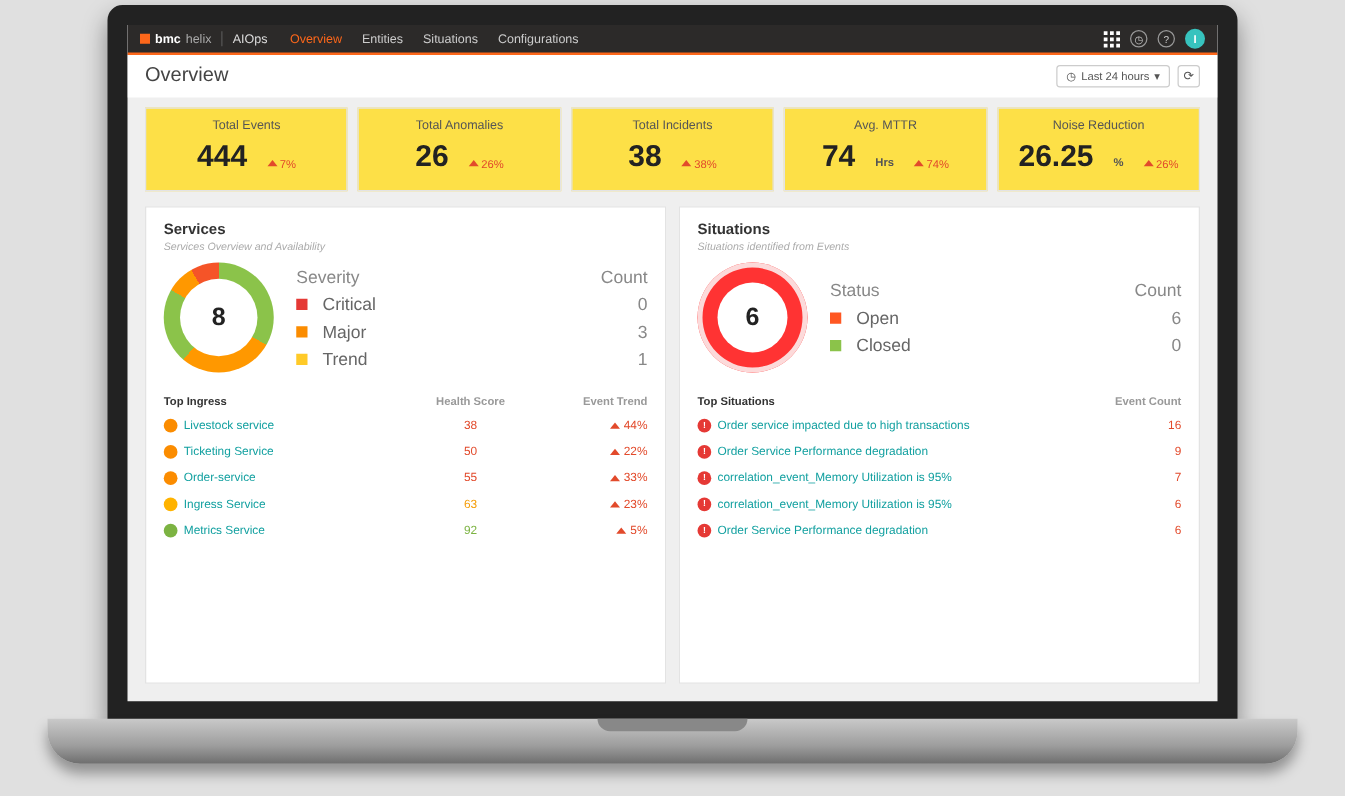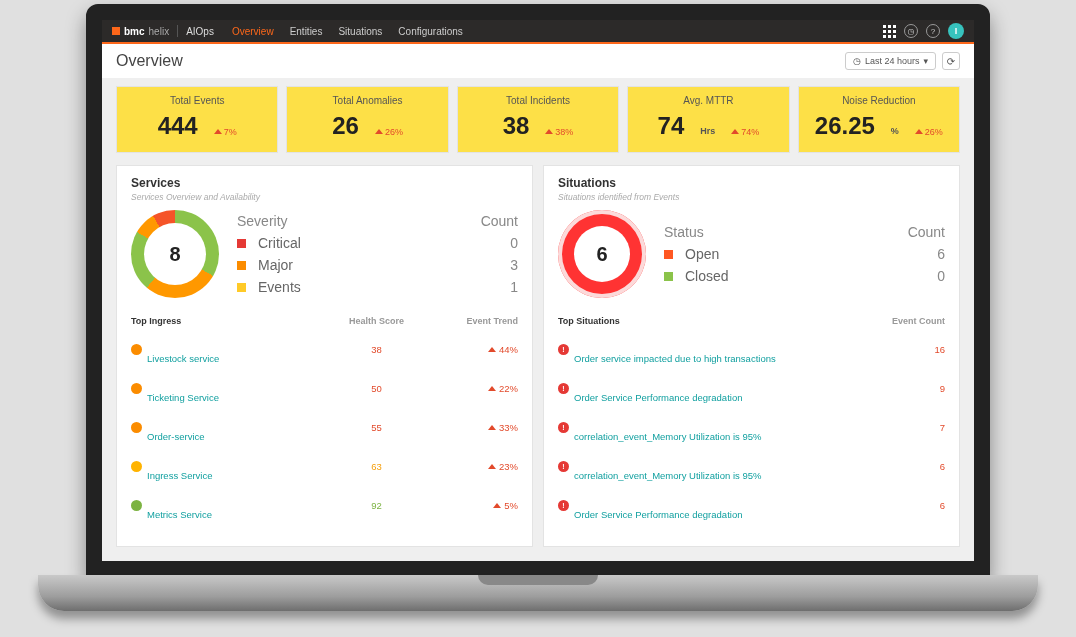--- a/index.html
+++ b/index.html
@@ -56,21 +56,21 @@
   
   .tbl{margin-top:14px;}
   .tbl .thdr{display:flex;font-size:9px;color:#999;font-weight:600;padding:4px 0;}
   .tbl .trow{display:flex;align-items:center;font-size:9.5px;padding:5px 0;}
   .svc .c1{flex:2.1;display:flex;align-items:center;gap:5px;}
   .svc .c2{flex:1;text-align:center;}
   .svc .c3{flex:1;text-align:right;display:flex;justify-content:flex-end;align-items:center;gap:3px;}
   .sit .c1{flex:3.2;display:flex;align-items:center;gap:5px;}
   .sit .c2{flex:1;text-align:right;}
   .dot{width:11px;height:11px;border-radius:50%;display:inline-flex;align-items:center;justify-content:center;color:#fff;font-size:7px;font-weight:700;flex-shrink:0;}
-  .link{color:#12a0a0;cursor:pointer;margin-top:18px;}
+  .link{color:#12a0a0;cursor:pointer;}
   .sc-r{color:#e24a2b;} .sc-o{color:#f59e0b;} .sc-g{color:#7cb342;}
 </style>
 </head>
 <body>
 
 <div class="laptop">
   <div class="screen">
 
     <div class="topbar">
       <div class="brand">
@@ -183,21 +183,21 @@
                 <div class="row">
                   <span class="nm">
                     <span class="sw" style="background:#fb8c00"></span>
                     <span>Major</span>
                   </span>
                   <span>3</span>
                 </div>
                 <div class="row">
                   <span class="nm">
                     <span class="sw" style="background:#ffca28"></span>
-                    <span>Events</span>
+                    <span>Trend</span>
                   </span>
                   <span>1</span>
                 </div>
               </div>
           </div>
         </div>
         <div class="tbl svc">
           <div class="thdr">
             <div class="c1">
                 <b style="color:#333;">Top Ingress</b>

